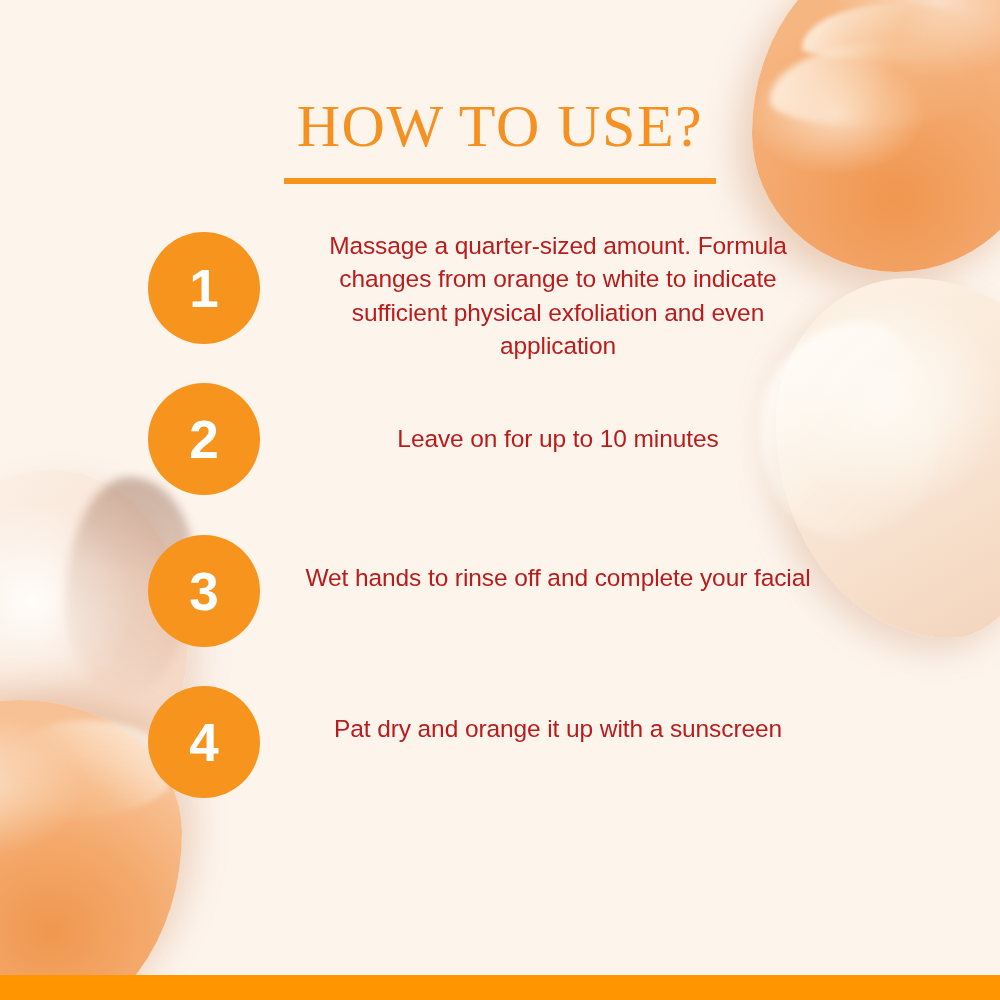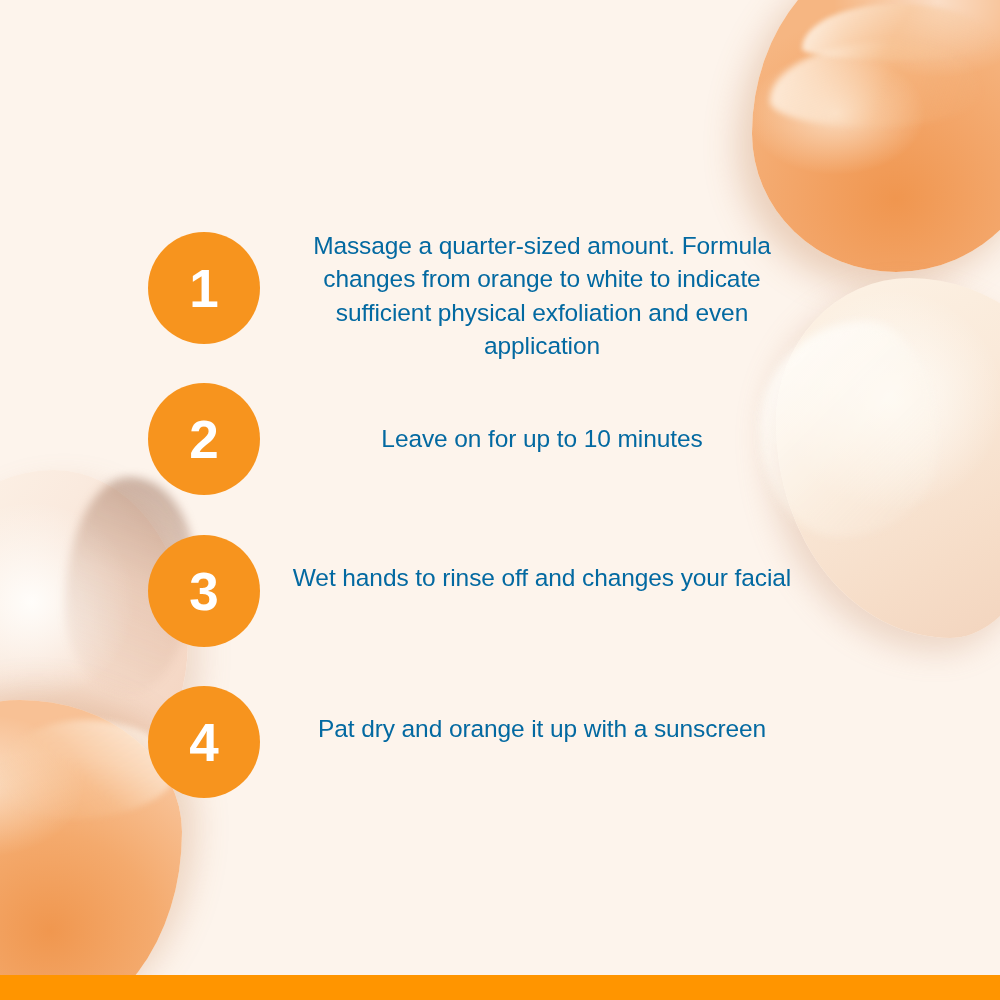--- a/index.html
+++ b/index.html
@@ -191,24 +191,24 @@
   .step-number {
     color: #FFFFFF;
     font-family: "Liberation Sans", sans-serif;
     font-size: 53px;
     font-weight: 700;
     line-height: 1;
     letter-spacing: 0px;
   }
   .step-text {
     position: absolute;
-    left: 282px;
+    left: 298px;
     width: 520px;
     text-align: center;
-    color: #0369a1;
+    color: #b91c1c;
     font-family: "Liberation Sans", sans-serif;
     font-size: 24.5px;
     line-height: 1.36;
     letter-spacing: -0.1px;
   }
 
   
   #step-row-1 { top: 0px; }
   #step-row-1 .step-badge { top: 6px; }
   #step-row-1 .step-text  { top: 3px; }
@@ -239,20 +239,24 @@
 <body>
 
 <div id="poster">
 
   <div class="swatch" id="swatch-tr-orange"></div>
   <div class="swatch" id="swatch-tr-ridge"></div>
   <div class="swatch" id="swatch-r-cream"></div>
   <div class="swatch" id="swatch-bl-cream"></div>
   <div class="swatch" id="swatch-bl-orange"></div>
 
+  <div id="heading-block">
+    <h1 id="page-title">HOW TO USE?</h1>
+    <div id="title-underline"></div>
+  </div>
 
   <div id="steps-list">
 
     <div class="step-row" id="step-row-1">
       <div class="step-badge">
         <span class="step-number">1</span>
       </div>
       <div class="step-text">Massage a quarter-sized amount. Formula changes from orange to white to indicate sufficient physical exfoliation and even application</div>
     </div>
 
@@ -260,21 +264,21 @@
       <div class="step-badge">
         <span class="step-number">2</span>
       </div>
       <div class="step-text">Leave on for up to 10 minutes</div>
     </div>
 
     <div class="step-row" id="step-row-3">
       <div class="step-badge">
         <span class="step-number">3</span>
       </div>
-      <div class="step-text">Wet hands to rinse off and changes your facial</div>
+      <div class="step-text">Wet hands to rinse off and complete your facial</div>
     </div>
 
     <div class="step-row" id="step-row-4">
       <div class="step-badge">
         <span class="step-number">4</span>
       </div>
       <div class="step-text">Pat dry and orange it up with a sunscreen</div>
     </div>
 
   </div>

